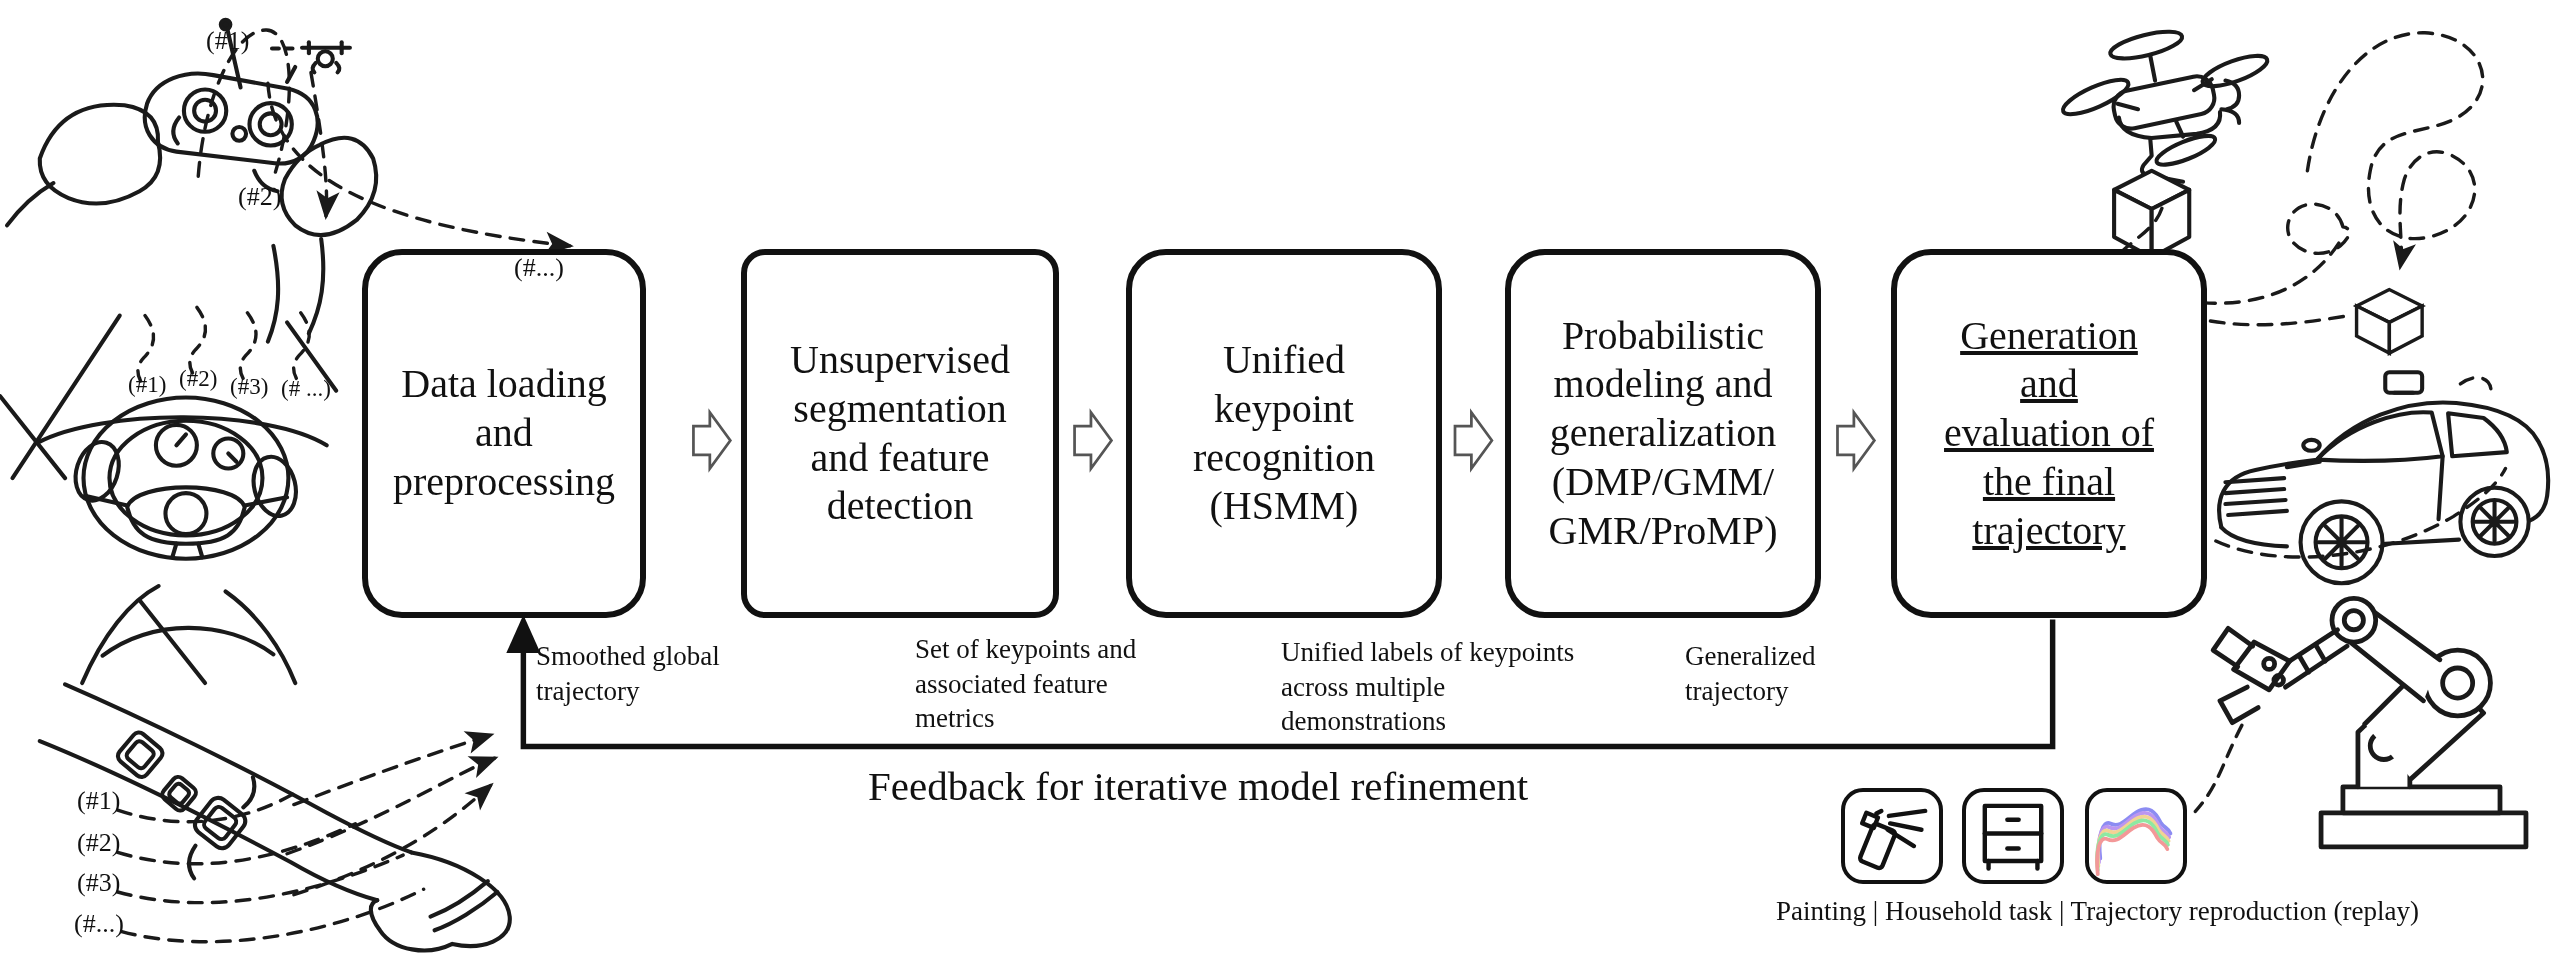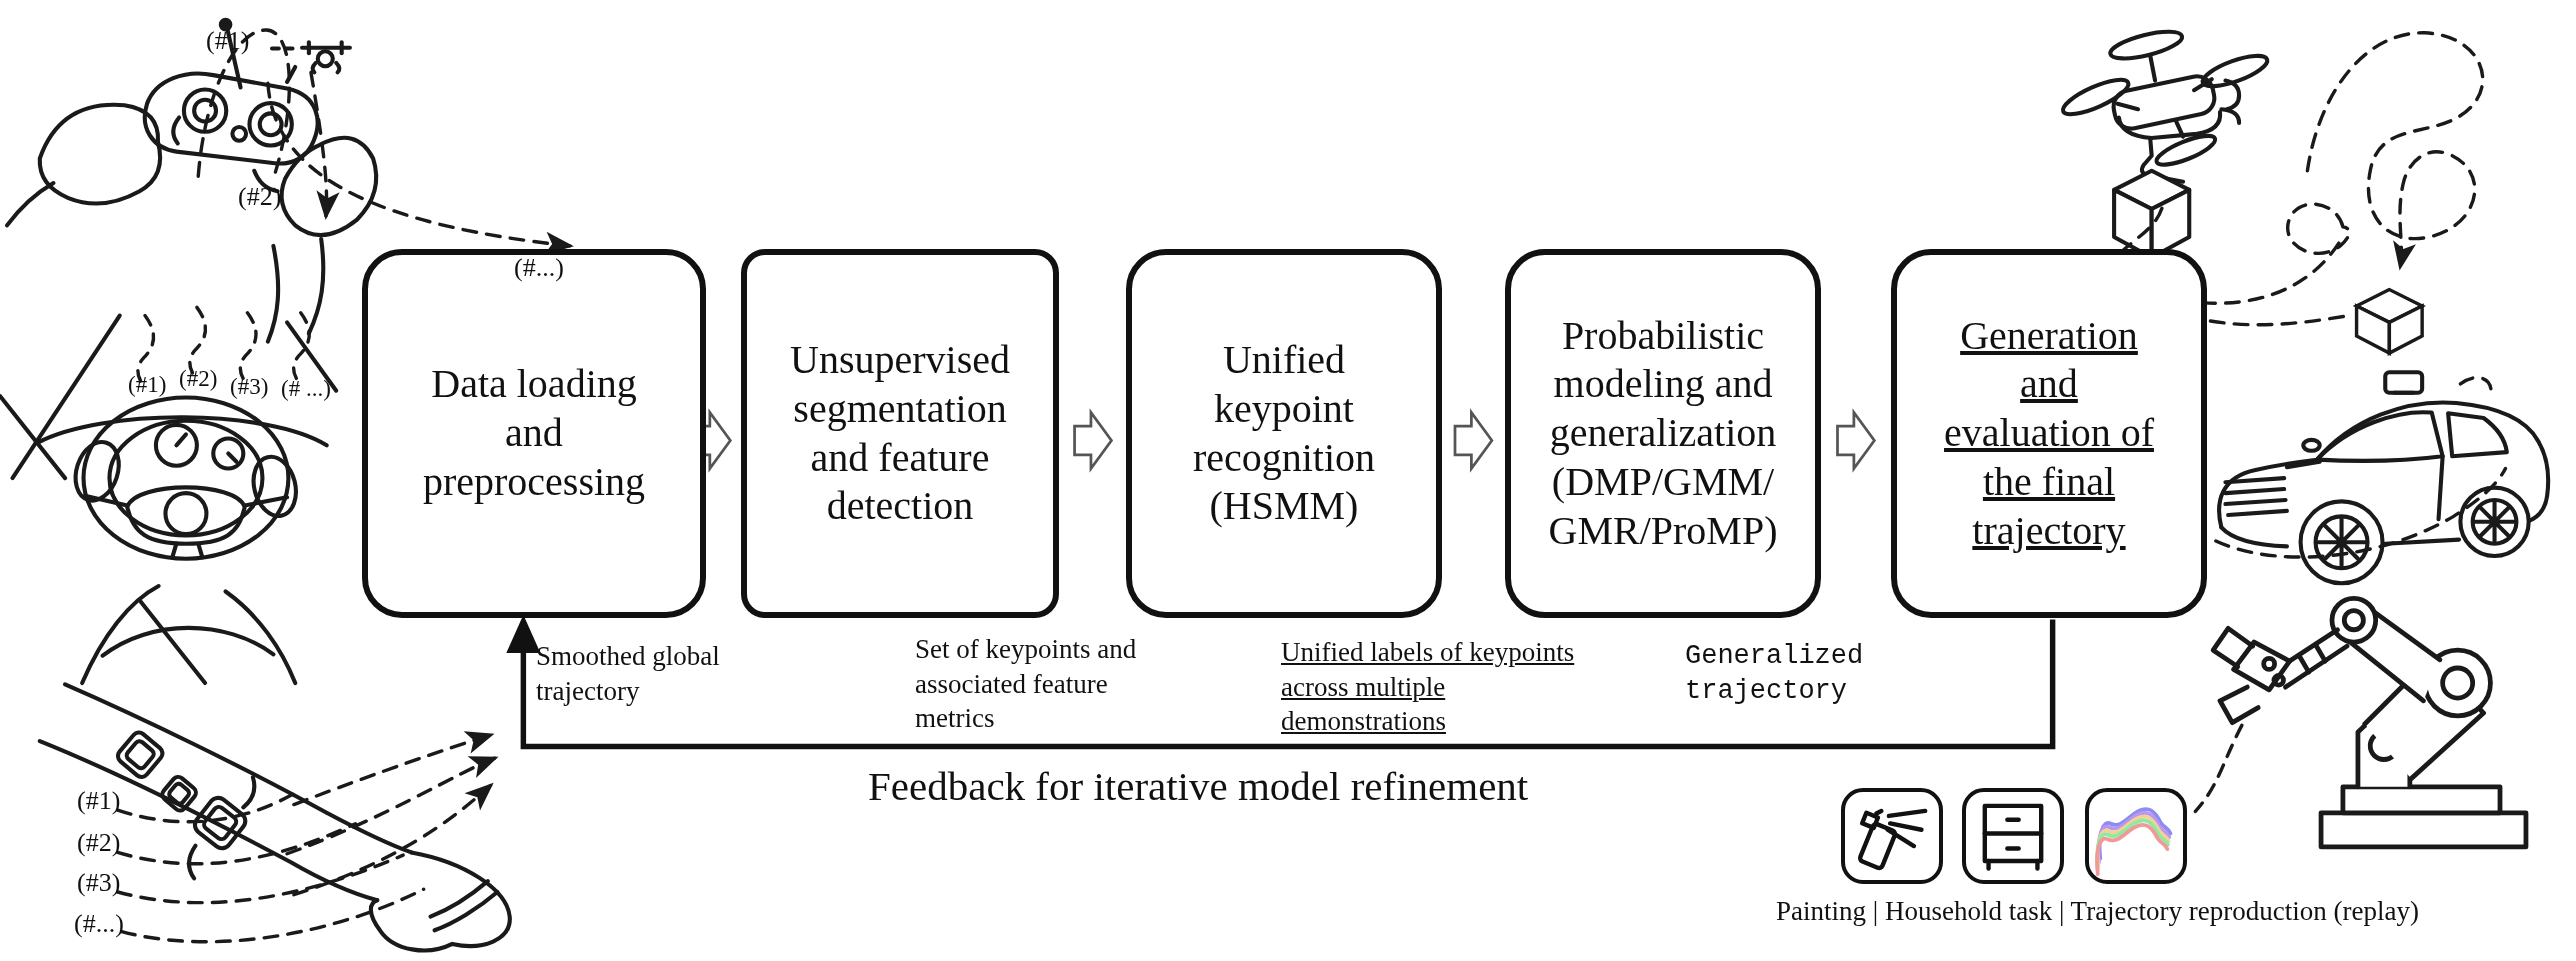--- a/index.html
+++ b/index.html
@@ -209,21 +209,21 @@
       <circle cx="3322" cy="972" r="8"></circle>
       <circle cx="3336" cy="996" r="7"></circle>
       <path d="M 3298,946 L 3262,920 L 3240,952 L 3276,976"></path>
       <path d="M 3290,1006 L 3250,1026 L 3268,1058 L 3306,1036"></path>
     </g>
     <g fill="none" stroke="#1a1a1a" stroke-width="5" stroke-dasharray="18 14" stroke-linecap="round">
       <path d="M 3282,1062 C 3252,1120 3248,1150 3214,1188"></path>
     </g>
   </svg>
 
-  <div class="pbox" style="left:362px;width:344px;">Data loading
+  <div class="pbox" style="left:362px;width:284px;">Data loading
 and
 preprocessing</div>
   <div class="pbox" style="left:741px;width:318px;border-radius:24px;">Unsupervised
 segmentation
 and feature
 detection</div>
   <div class="pbox" style="left:1505px;width:316px;">Probabilistic
 modeling and
 generalization
 (DMP/GMM/
@@ -236,24 +236,24 @@
 and
 evaluation of
 the final
 trajectory</div>
 
   <div class="alabel" style="left:536px;top:639px;width:342px;">Smoothed global
 trajectory</div>
   <div class="alabel" style="left:915px;top:632px;width:355px;">Set of keypoints and
 associated feature
 metrics</div>
-  <div class="alabel" style="left:1281px;top:635px;width:383px;text-decoration:underline;">Unified labels of keypoints
+  <div class="alabel" style="left:1281px;top:635px;width:383px;">Unified labels of keypoints
 across multiple
 demonstrations</div>
-  <div class="alabel" style="left:1685px;top:639px;width:342px;font-family:Liberation Mono, monospace;">Generalized
+  <div class="alabel" style="left:1685px;top:639px;width:342px;">Generalized
 trajectory</div>
 
   <div class="feedback">Feedback for iterative model refinement</div>
 
   <span class="marker" style="left:206px;top:26px;">(#1)</span>
   <span class="marker" style="left:238px;top:182px;">(#2)</span>
   <span class="marker" style="left:514px;top:253px;">(#...)</span>
 
   <span class="marker small" style="left:128px;top:372px;">(#1)</span>
   <span class="marker small" style="left:179px;top:366px;">(#2)</span>

